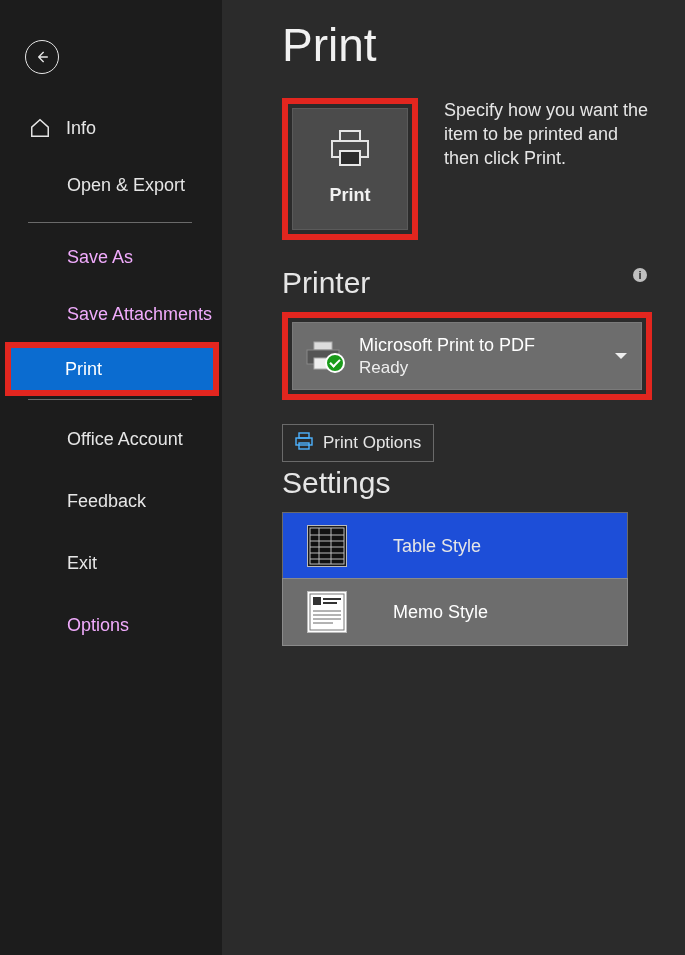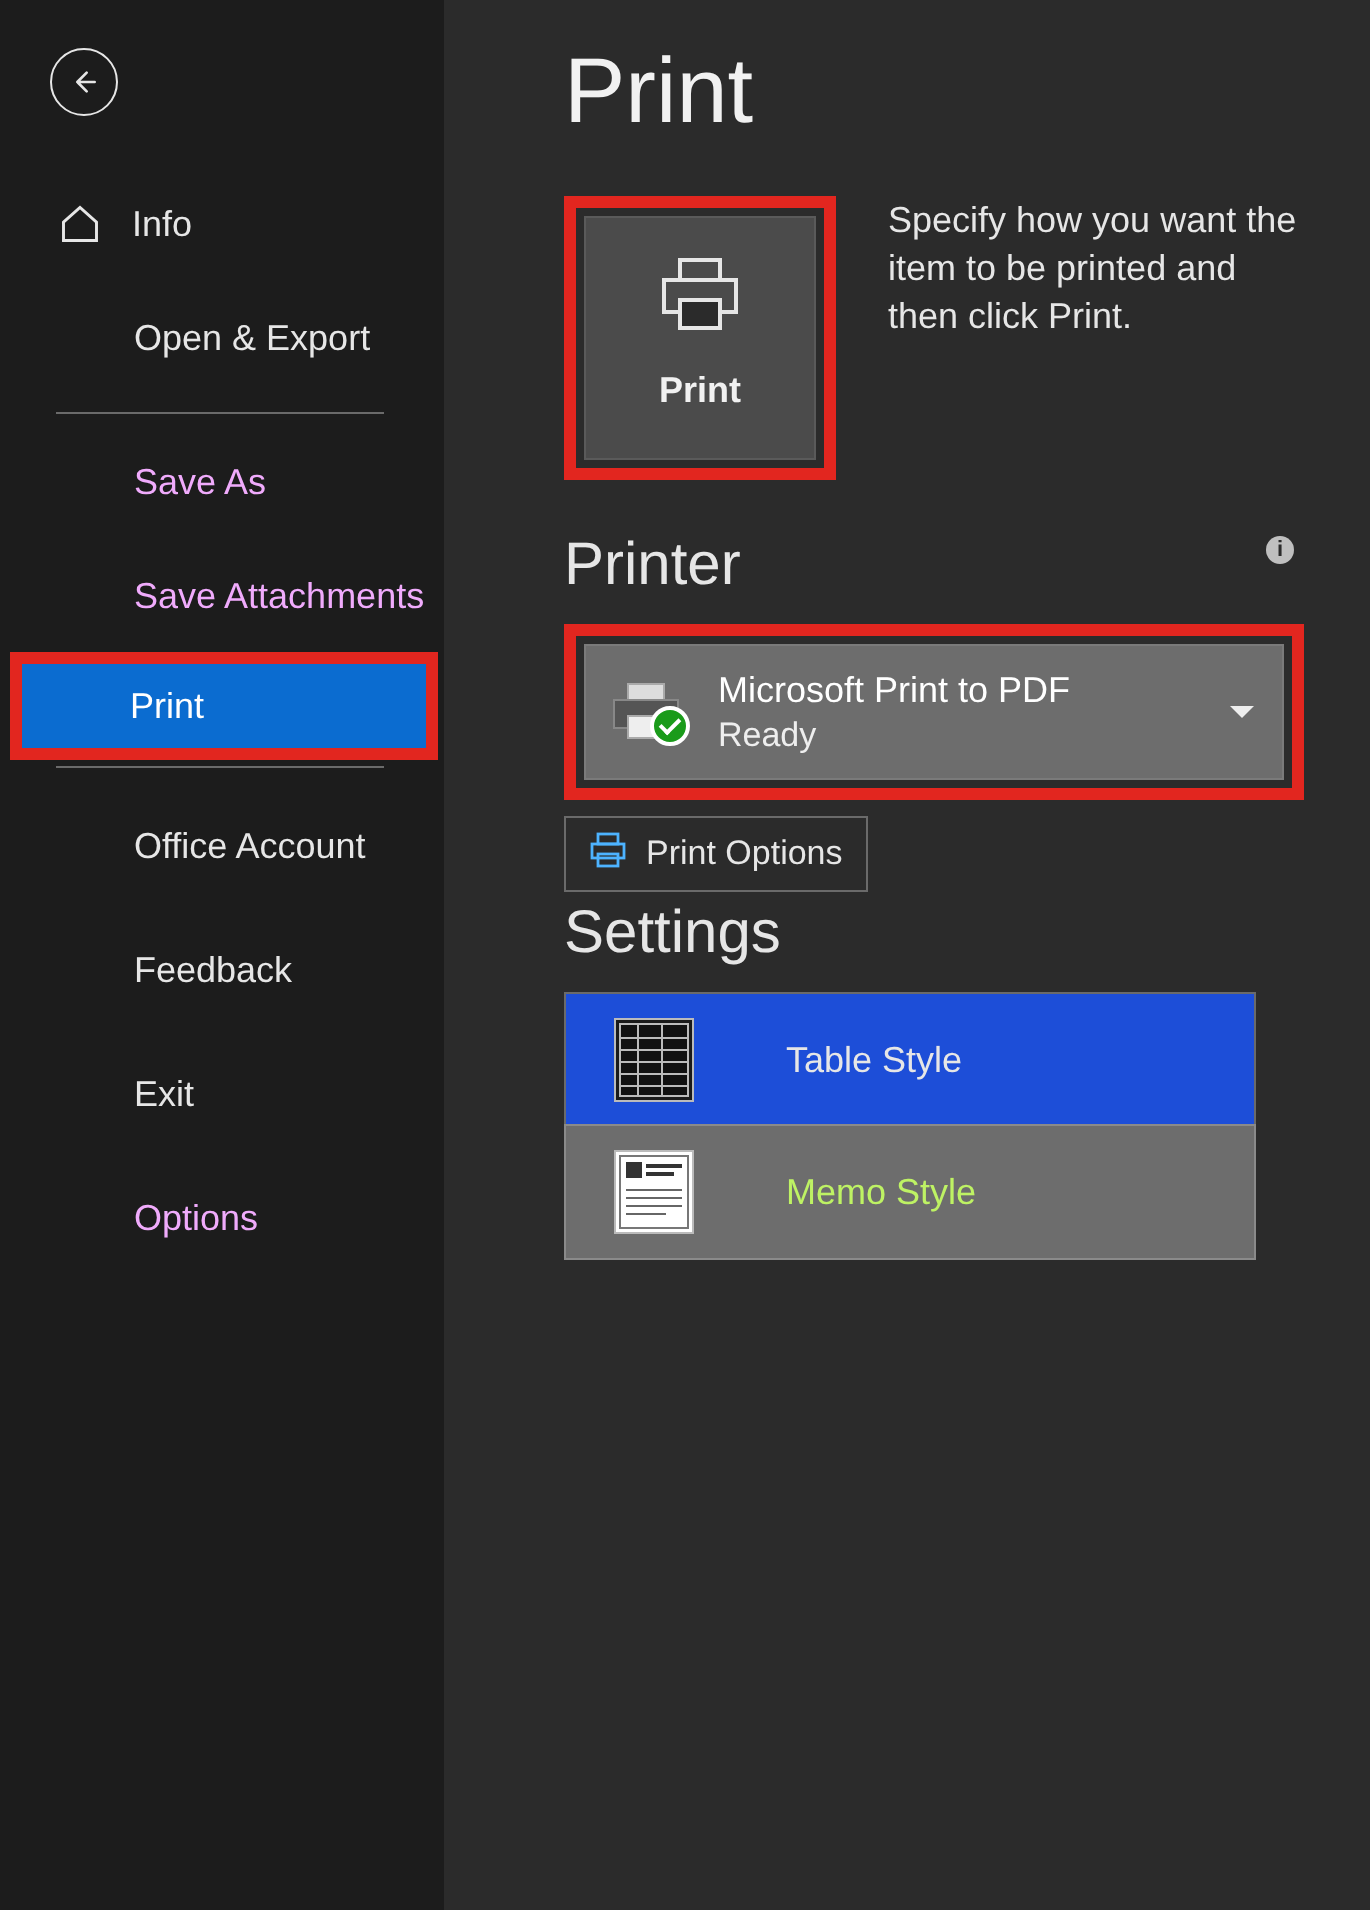--- a/index.html
+++ b/index.html
@@ -15,21 +15,21 @@
     display: flex;
     width: 100%;
     height: 100%;
   }
   
   .sidebar {
     width: 222px;
     background: #1c1c1c;
     display: flex;
     flex-direction: column;
-    padding-top: 24px;
+    padding-top: 40px;
   }
   .back-circle {
     width: 34px;
     height: 34px;
     border: 1.8px solid #e6e6e6;
     border-radius: 50%;
     margin-left: 25px;
     display: flex;
     align-items: center;
     justify-content: center;
@@ -178,21 +178,21 @@
   .check-badge {
     position:absolute; bottom:-2px; right:-2px;
     width:20px;height:20px;border-radius:50%;
     background:#1a9b1a;border:2px solid #fff;
     display:flex;align-items:center;justify-content:center;
   }
   .check-badge:after {
     content:""; width:8px;height:4px;border-left:2px solid #fff;border-bottom:2px solid #fff;transform:rotate(-45deg);margin-top:-2px;
   }
   .print-options {
-    margin-top: 8px;
+    margin-top: 24px;
     display:inline-flex;
     align-items:center;
     border:1px solid #6a6a6a;
     background:#2b2b2b;
     height:38px;
     padding: 12px 12px;
     cursor:pointer;
     font-size:17px;
     gap:10px;
   }
@@ -208,21 +208,21 @@
     padding-left: 24px;
     gap: 46px;
     font-size:18px;
     color:#e6e6e6;
     cursor:pointer;
     background:#1d4ed8;
   }
   .settings-item.selected {
     background:#6d6d6d;
     outline:1px solid #8a8a8a;
-    color:#bef264;
+    color:#ffffff;
   }
   .style-thumb {
     width:40px;height:42px;border:1px solid #bbb;background:#1a1a1a;
     display:flex;align-items:center;justify-content:center;
   }
 </style>
 </head>
 <body>
 
 <div class="app">

